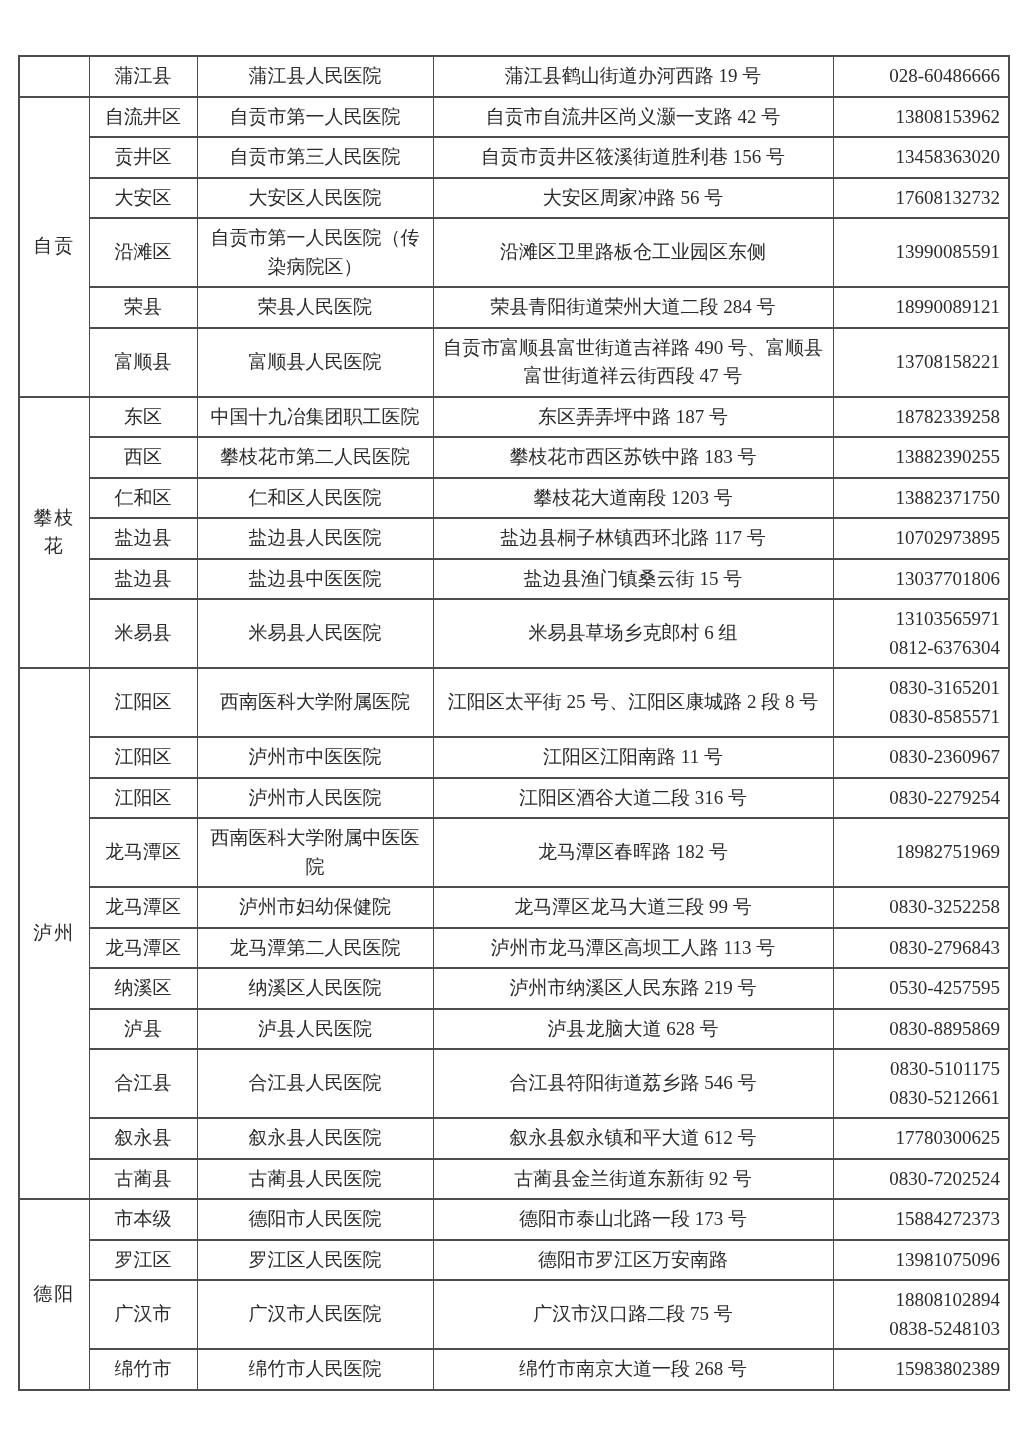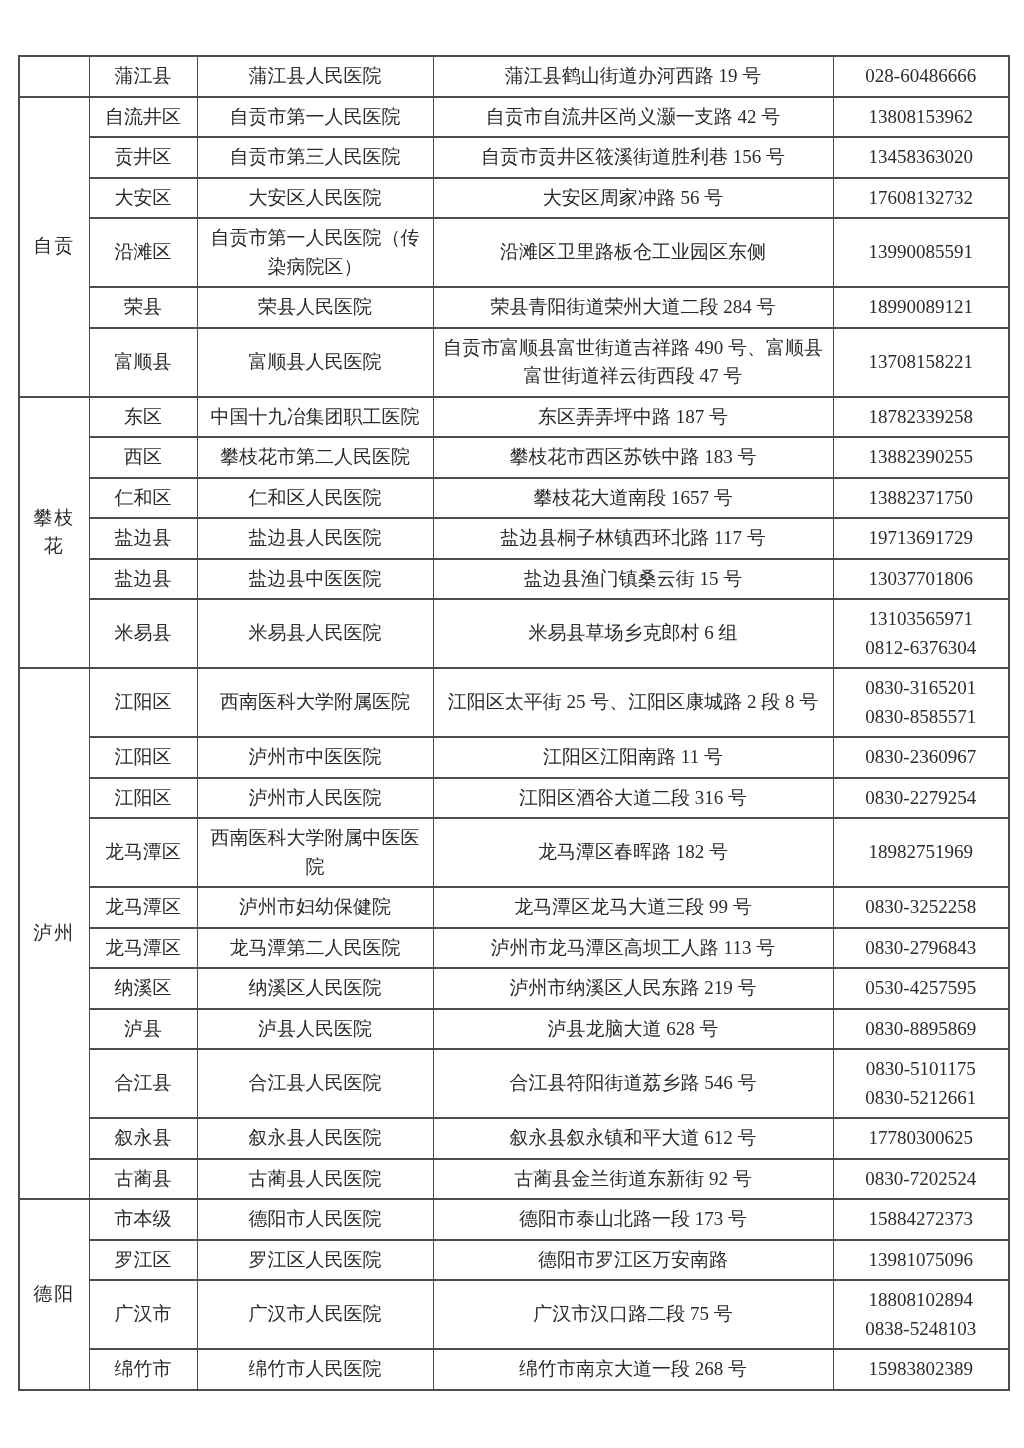--- a/index.html
+++ b/index.html
@@ -45,21 +45,21 @@
     padding: 5px 8px;
     height: 40px;
     overflow-wrap: break-word;
     word-break: break-word;
   }
   tr.section-start td { border-top-width: 2px; }
   td.city {
     letter-spacing: 2px;
     padding: 18px 4px;
   }
-  td.phone div { white-space: nowrap; }
+  td.phone div { white-space: nowrap; text-align: right; }
 </style>
 </head>
 <body>
 
 <div class="page">
   <div class="table-wrap">
     <table class="directory">
       <colgroup>
         <col class="c-city">
         <col class="c-district">
@@ -139,31 +139,31 @@
             <td class="district">西区</td>
             <td class="hospital">攀枝花市第二人民医院</td>
             <td class="address">攀枝花市西区苏铁中路 183 号</td>
             <td class="phone">
               <div>13882390255</div>
             </td>
           </tr>
           <tr>
             <td class="district">仁和区</td>
             <td class="hospital">仁和区人民医院</td>
-            <td class="address">攀枝花大道南段 1657 号</td>
+            <td class="address">攀枝花大道南段 1203 号</td>
             <td class="phone">
               <div>13882371750</div>
             </td>
           </tr>
           <tr>
             <td class="district">盐边县</td>
             <td class="hospital">盐边县人民医院</td>
             <td class="address">盐边县桐子林镇西环北路 117 号</td>
             <td class="phone">
-              <div>19713691729</div>
+              <div>10702973895</div>
             </td>
           </tr>
           <tr>
             <td class="district">盐边县</td>
             <td class="hospital">盐边县中医医院</td>
             <td class="address">盐边县渔门镇桑云街 15 号</td>
             <td class="phone">
               <div>13037701806</div>
             </td>
           </tr>

